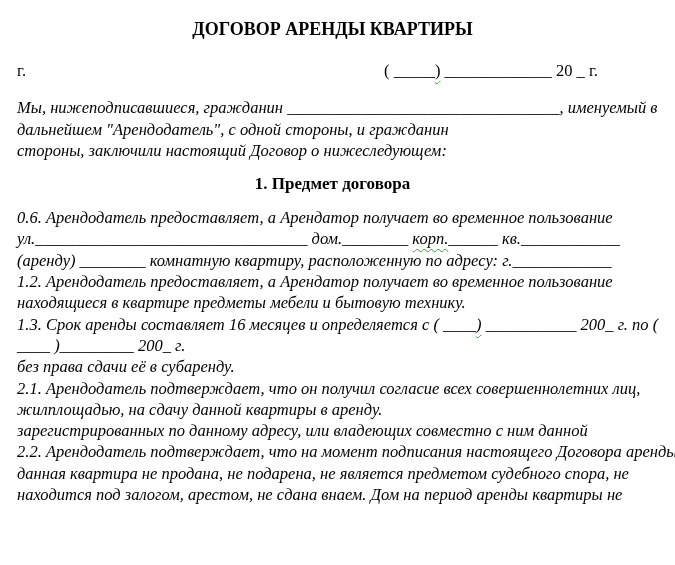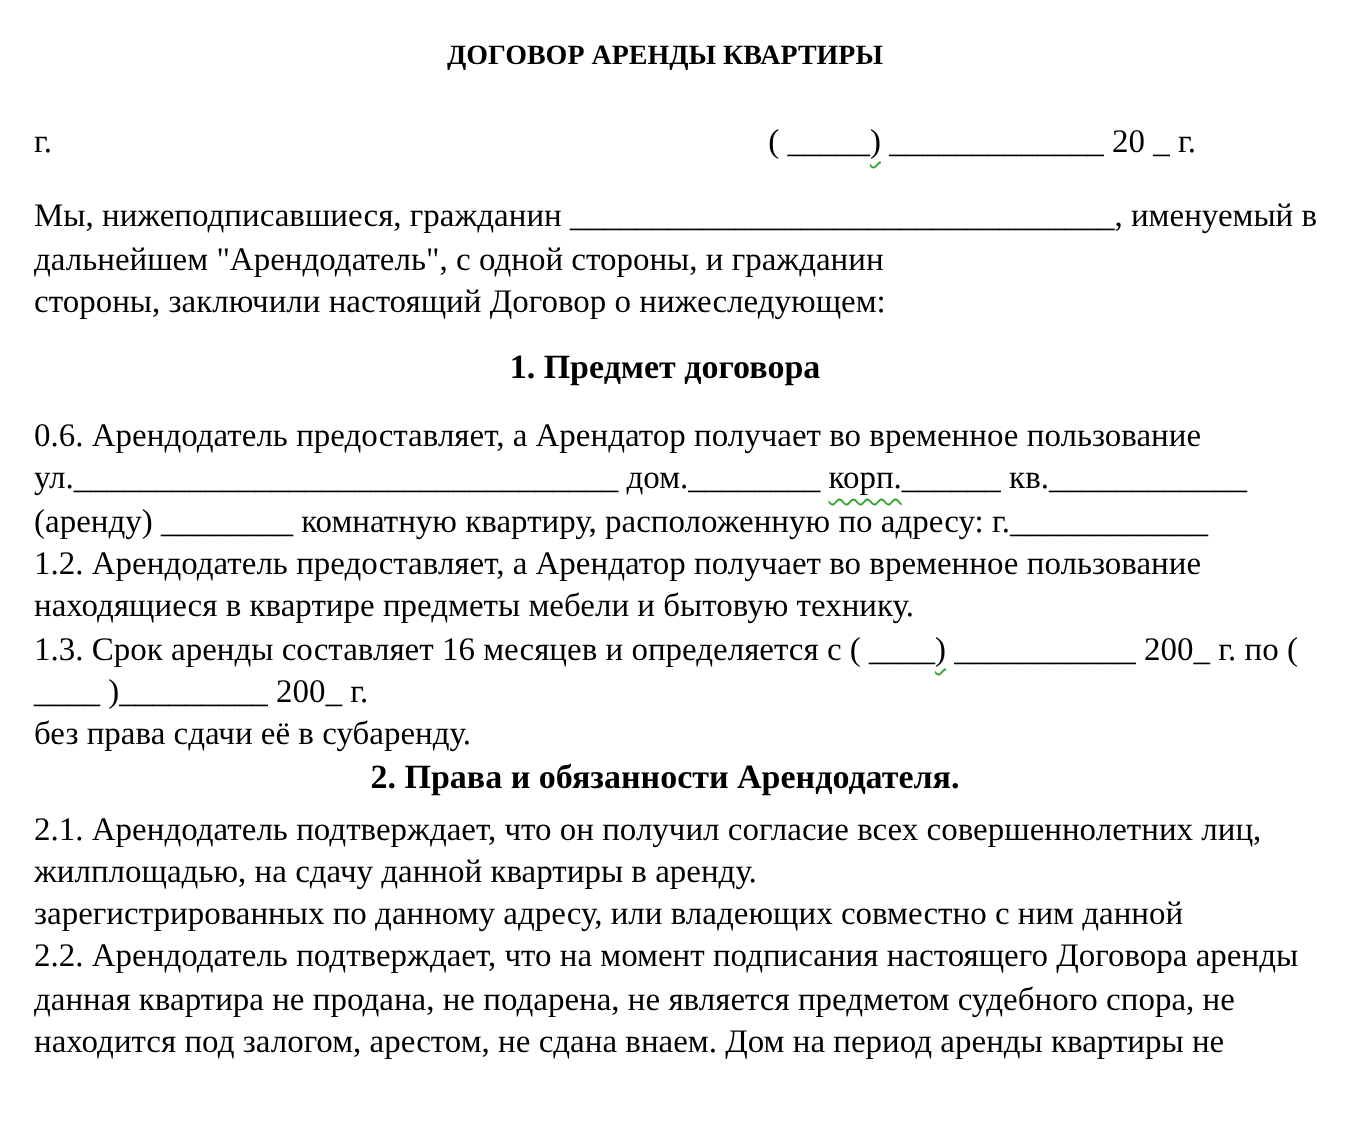--- a/index.html
+++ b/index.html
@@ -17,36 +17,36 @@
     padding: 18px 27px 0 17px;
     font-family: "Liberation Serif", "DejaVu Serif", serif;
     font-size: 16.5px;
     line-height: 21.3px;
     color: #000000;
     background: #ffffff;
     overflow: hidden;
   }
   .title {
     font-weight: bold;
-    font-size: 14px;
+    font-size: 18px;
     line-height: 22px;
     text-align: center;
     white-space: nowrap;
   }
   .date-line {
     display: flex;
     margin-top: 20px;
     white-space: nowrap;
   }
   .date-value {
     margin-left: auto;
     margin-right: 50px;
   }
   .preamble { margin-top: 16px; }
-  .line { white-space: nowrap; }
+  .line { white-space: nowrap; font-style: italic; }
   .section-heading {
     font-weight: bold;
     font-size: 17px;
     line-height: 22px;
     text-align: center;
     white-space: nowrap;
   }
   .section:nth-of-type(1) .section-heading { margin: 12px 0 12px 0; }
   .section:nth-of-type(2) .section-heading { margin: 0 0 4px 0; }
   .squiggle {
@@ -85,21 +85,20 @@
         </div>
         <div class="clause">
           <div class="line"><span>1.3. Срок аренды составляет 16 месяцев и определяется с ( ____</span><span class="squiggle" style="text-decoration-color: rgb(48, 163, 48);">)</span><span> ___________ 200_ г. по (</span></div>
           <div class="line"><span>____ )_________ 200_ г.</span></div>
         </div>
         <div class="clause">
           <div class="line"><span>без права сдачи её в субаренду.</span></div>
         </div>
       </div>
       <div class="section">
-        <div class="section-heading">2. Права и обязанности Арендодателя.</div>
         <div class="clause">
           <div class="line"><span>2.1. Арендодатель подтверждает, что он получил согласие всех совершеннолетних лиц,</span></div>
           <div class="line"><span>жилплощадью, на сдачу данной квартиры в аренду.</span></div>
           <div class="line"><span>зарегистрированных по данному адресу, или владеющих совместно с ним данной</span></div>
         </div>
         <div class="clause">
           <div class="line"><span>2.2. Арендодатель подтверждает, что на момент подписания настоящего Договора аренды</span></div>
           <div class="line"><span>данная квартира не продана, не подарена, не является предметом судебного спора, не</span></div>
           <div class="line"><span>находится под залогом, арестом, не сдана внаем. Дом на период аренды квартиры не</span></div>
         </div>

